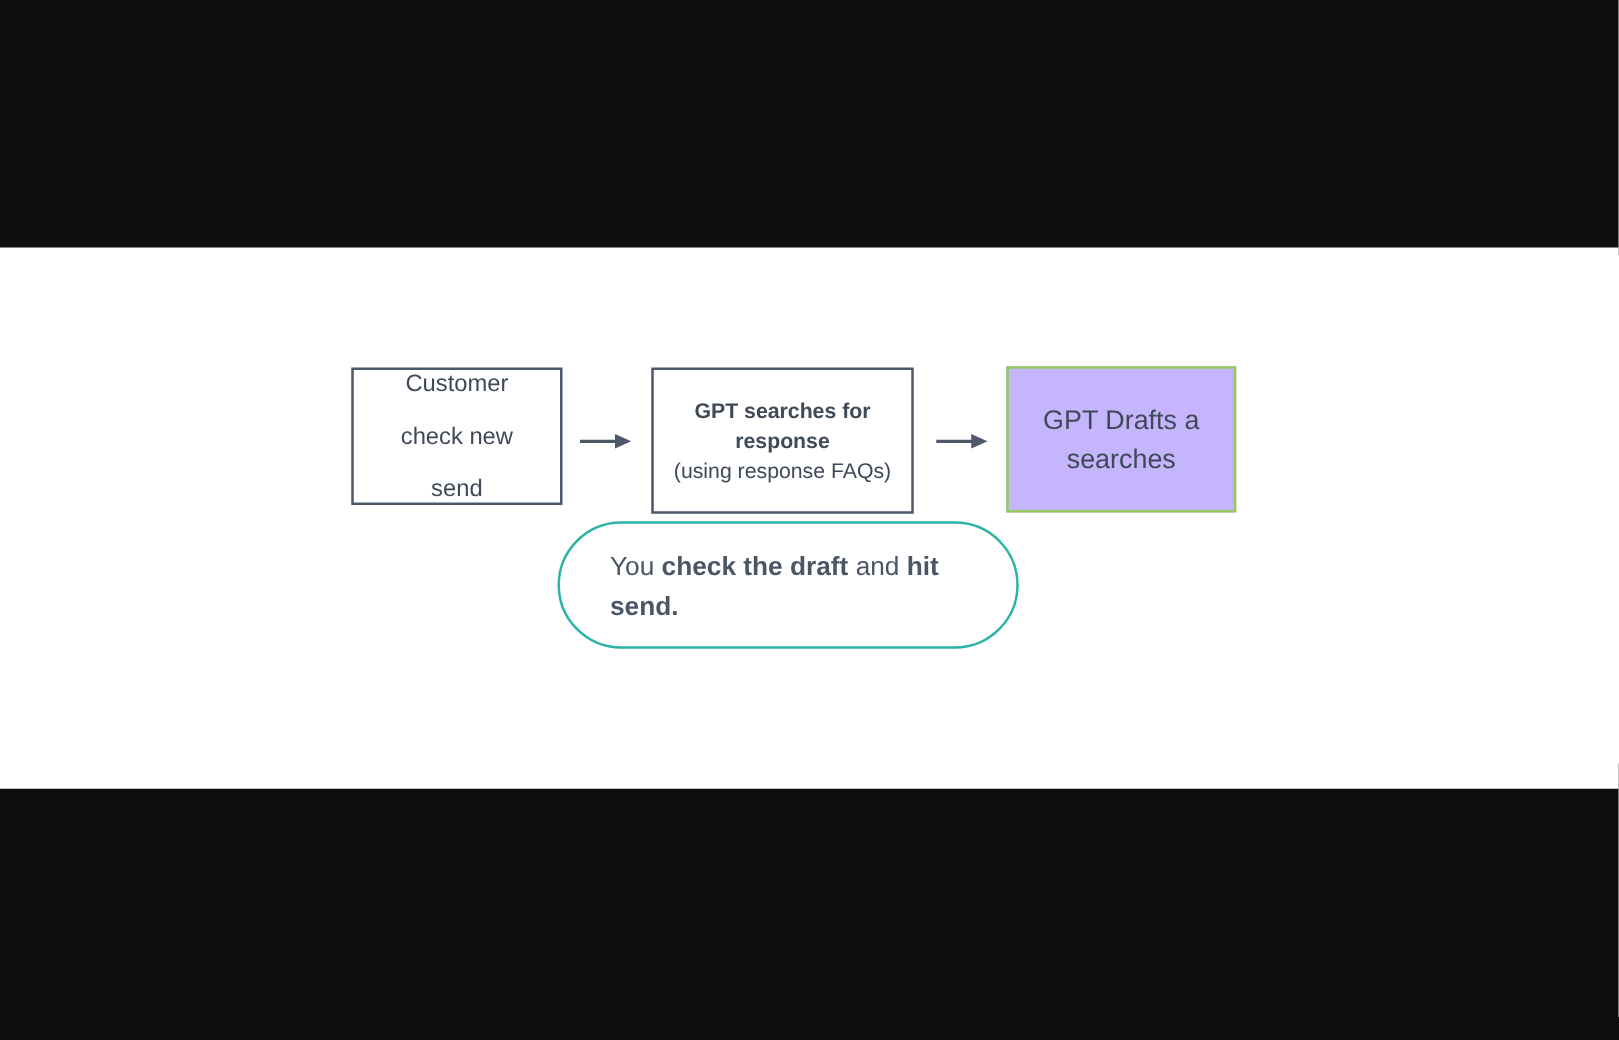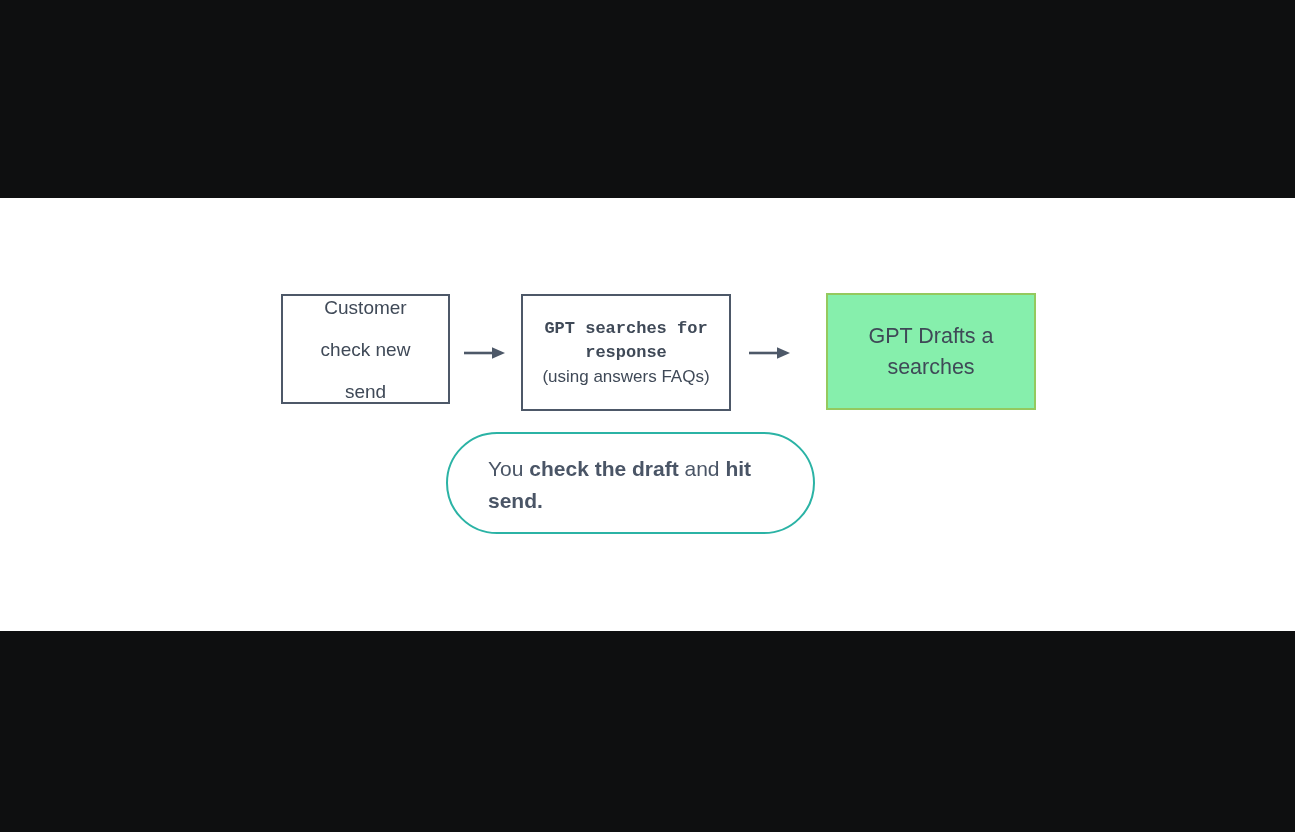--- a/index.html
+++ b/index.html
@@ -33,38 +33,37 @@
   .box-step1 {
     left: 281px; top: 96px;
     width: 169px; height: 110px;
     font-size: 19px; line-height: 27px; gap: 15px;
   }
   .box-step2 {
     left: 521px; top: 96px;
     width: 210px; height: 117px;
     font-size: 17px; line-height: 24px;
   }
-  .box-step2 .bold-line { font-weight: bold; font-family: Liberation Mono, monospace; }
+  .box-step2 .bold-line { font-weight: bold; }
   .box-step3 {
     left: 805px; top: 95px;
-    width: 210px; height: 117px;
+    width: 184px; height: 117px;
     font-size: 21.5px; line-height: 31px;
-    background: #86efac;
+    background: #c4b5fd;
     border: 2.5px solid #94c95e;
-    margin-left: 21px;
   }
   .arrow {
     position: absolute;
     width: 44px; height: 16px;
   }
   .arrow-1 { left: 463px; top: 147px; }
   .arrow-2 { left: 748px; top: 147px; }
   .pill {
     position: absolute;
-    left: 446px; top: 234px;
+    left: 446px; top: 219px;
     width: 369px; height: 102px;
     border: 2.5px solid #2bb3a5;
     border-radius: 51px;
     background: #ffffff;
     color: #4a5566;
     font-size: 21px;
     line-height: 31.5px;
     padding: 19px 28px 0 40px;
   }
   .pill b { font-weight: bold; }
@@ -82,21 +81,21 @@
     </div>
 
     <svg class="arrow arrow-1" viewBox="0 0 44 16">
       <line x1="1" y1="8" x2="30" y2="8" stroke="#4d5868" stroke-width="2.6"></line>
       <polygon points="29,2.2 42,8 29,13.8" fill="#4d5868"></polygon>
     </svg>
 
     <div class="box box-step2">
       <div class="bold-line">GPT searches for</div>
       <div class="bold-line">response</div>
-      <div>(using answers FAQs)</div>
+      <div>(using response FAQs)</div>
     </div>
 
     <svg class="arrow arrow-2" viewBox="0 0 44 16">
       <line x1="1" y1="8" x2="30" y2="8" stroke="#4d5868" stroke-width="2.6"></line>
       <polygon points="29,2.2 42,8 29,13.8" fill="#4d5868"></polygon>
     </svg>
 
     <div class="box box-step3">
       <div>GPT Drafts a</div>
       <div>searches</div>

